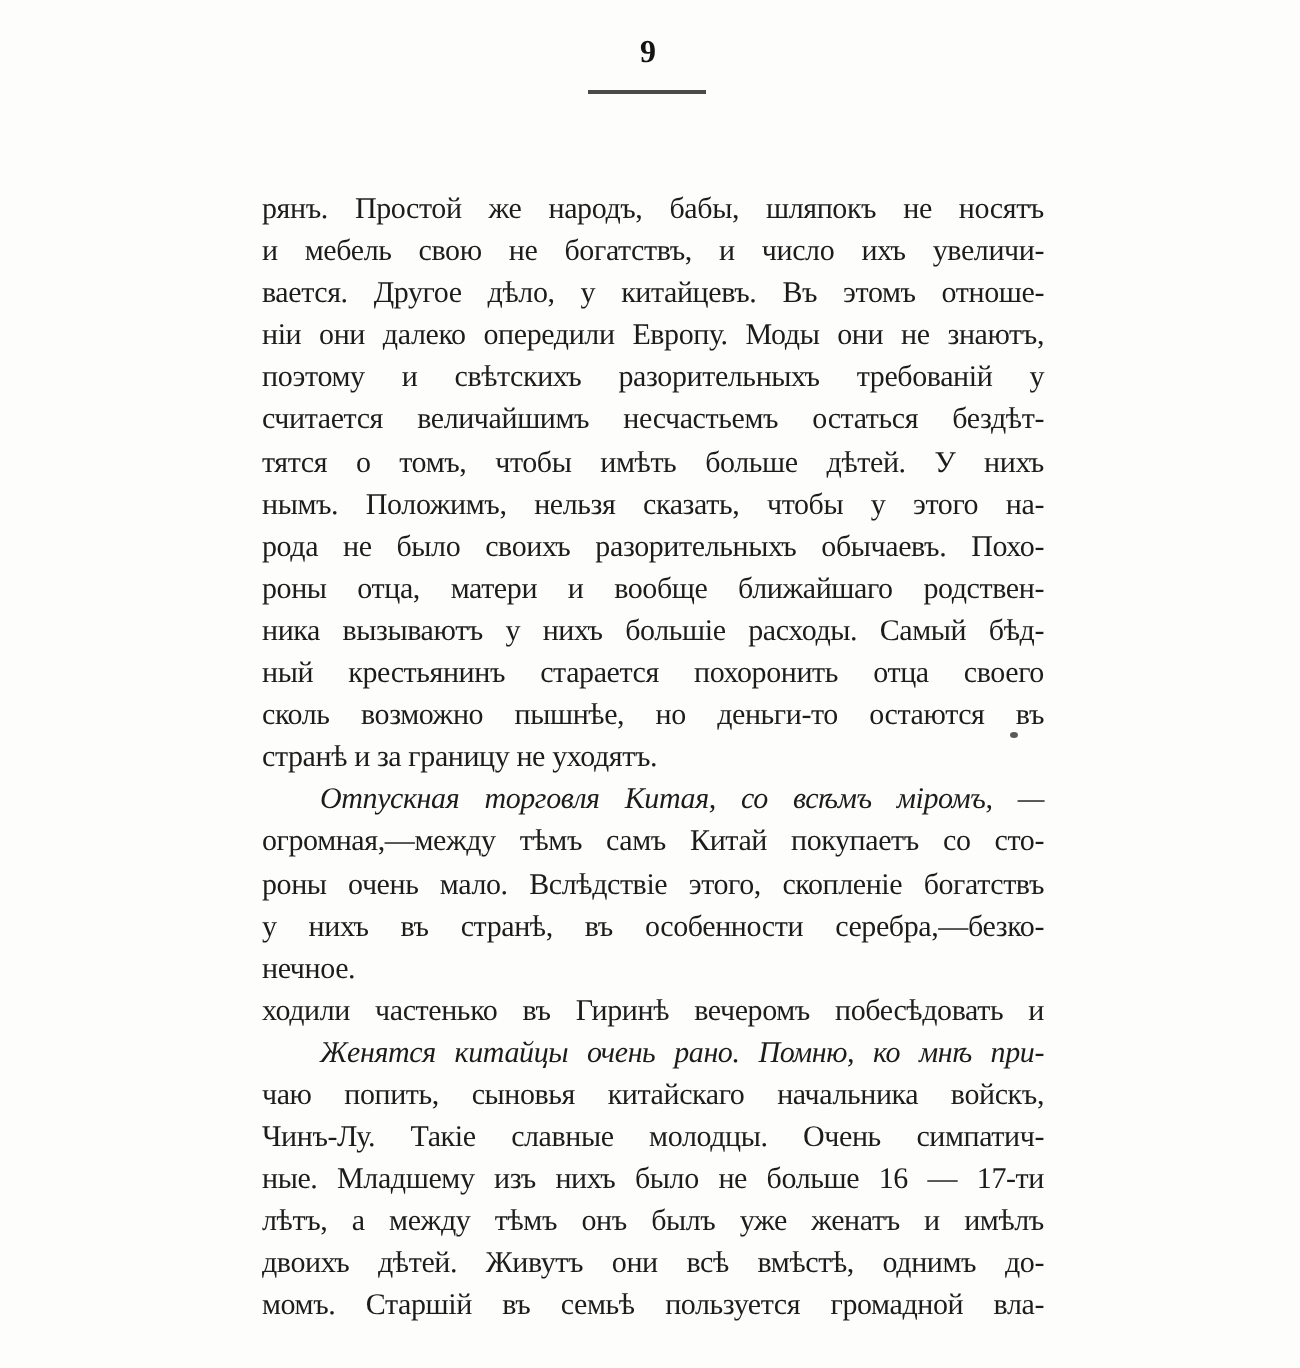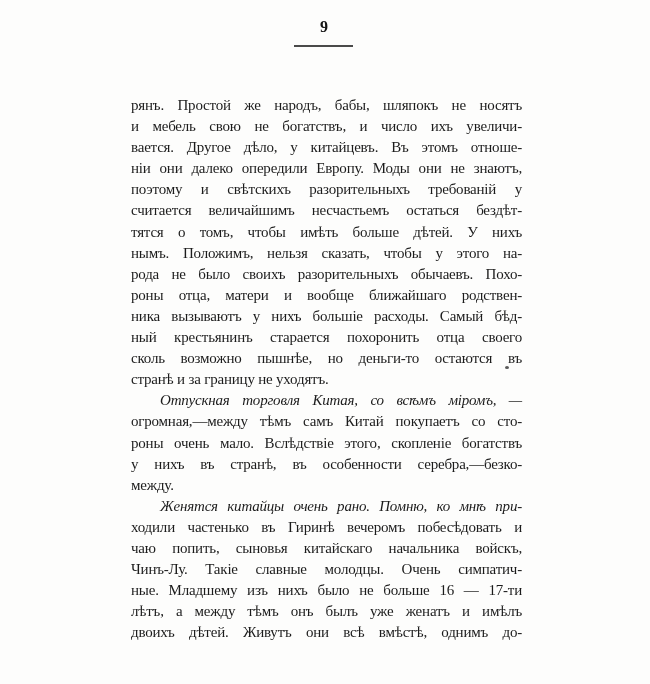--- a/index.html
+++ b/index.html
@@ -89,23 +89,24 @@
       <div class="line fill">рода не было своихъ разорительныхъ обычаевъ. Похо-</div>
       <div class="line fill">роны отца, матери и вообще ближайшаго родствен-</div>
       <div class="line fill">ника вызываютъ у нихъ большіе расходы. Самый бѣд-</div>
       <div class="line fill">ный крестьянинъ старается похоронить отца своего</div>
       <div class="line fill">сколь возможно пышнѣе, но деньги-то остаются въ</div>
       <div class="line">странѣ и за границу не уходятъ.</div>
       <div class="line indent fill">Отпускная торговля Китая, со всѣмъ міромъ, —</div>
       <div class="line fill">огромная,—между тѣмъ самъ Китай покупаетъ со сто-</div>
       <div class="line fill">роны очень мало. Вслѣдствіе этого, скопленіе богатствъ</div>
       <div class="line fill">у нихъ въ странѣ, въ особенности серебра,—безко-</div>
-      <div class="line">между.</div>
+      <div class="line">нечное.</div>
+      <div class="line fill">ходили частенько въ Гиринѣ вечеромъ побесѣдовать и</div>
       <div class="line indent fill">Женятся китайцы очень рано. Помню, ко мнѣ при-</div>
-      <div class="line fill">ходили частенько въ Гиринѣ вечеромъ побесѣдовать и</div>
       <div class="line fill">чаю попить, сыновья китайскаго начальника войскъ,</div>
       <div class="line fill">Чинъ-Лу. Такіе славные молодцы. Очень симпатич-</div>
       <div class="line fill">ные. Младшему изъ нихъ было не больше 16 — 17-ти</div>
       <div class="line fill">лѣтъ, а между тѣмъ онъ былъ уже женатъ и имѣлъ</div>
       <div class="line fill">двоихъ дѣтей. Живутъ они всѣ вмѣстѣ, однимъ до-</div>
+      <div class="line fill">момъ. Старшій въ семьѣ пользуется громадной вла-</div>
     </div>
   <div class="ink-speck"></div>
 </div>
 
 </body></html>

